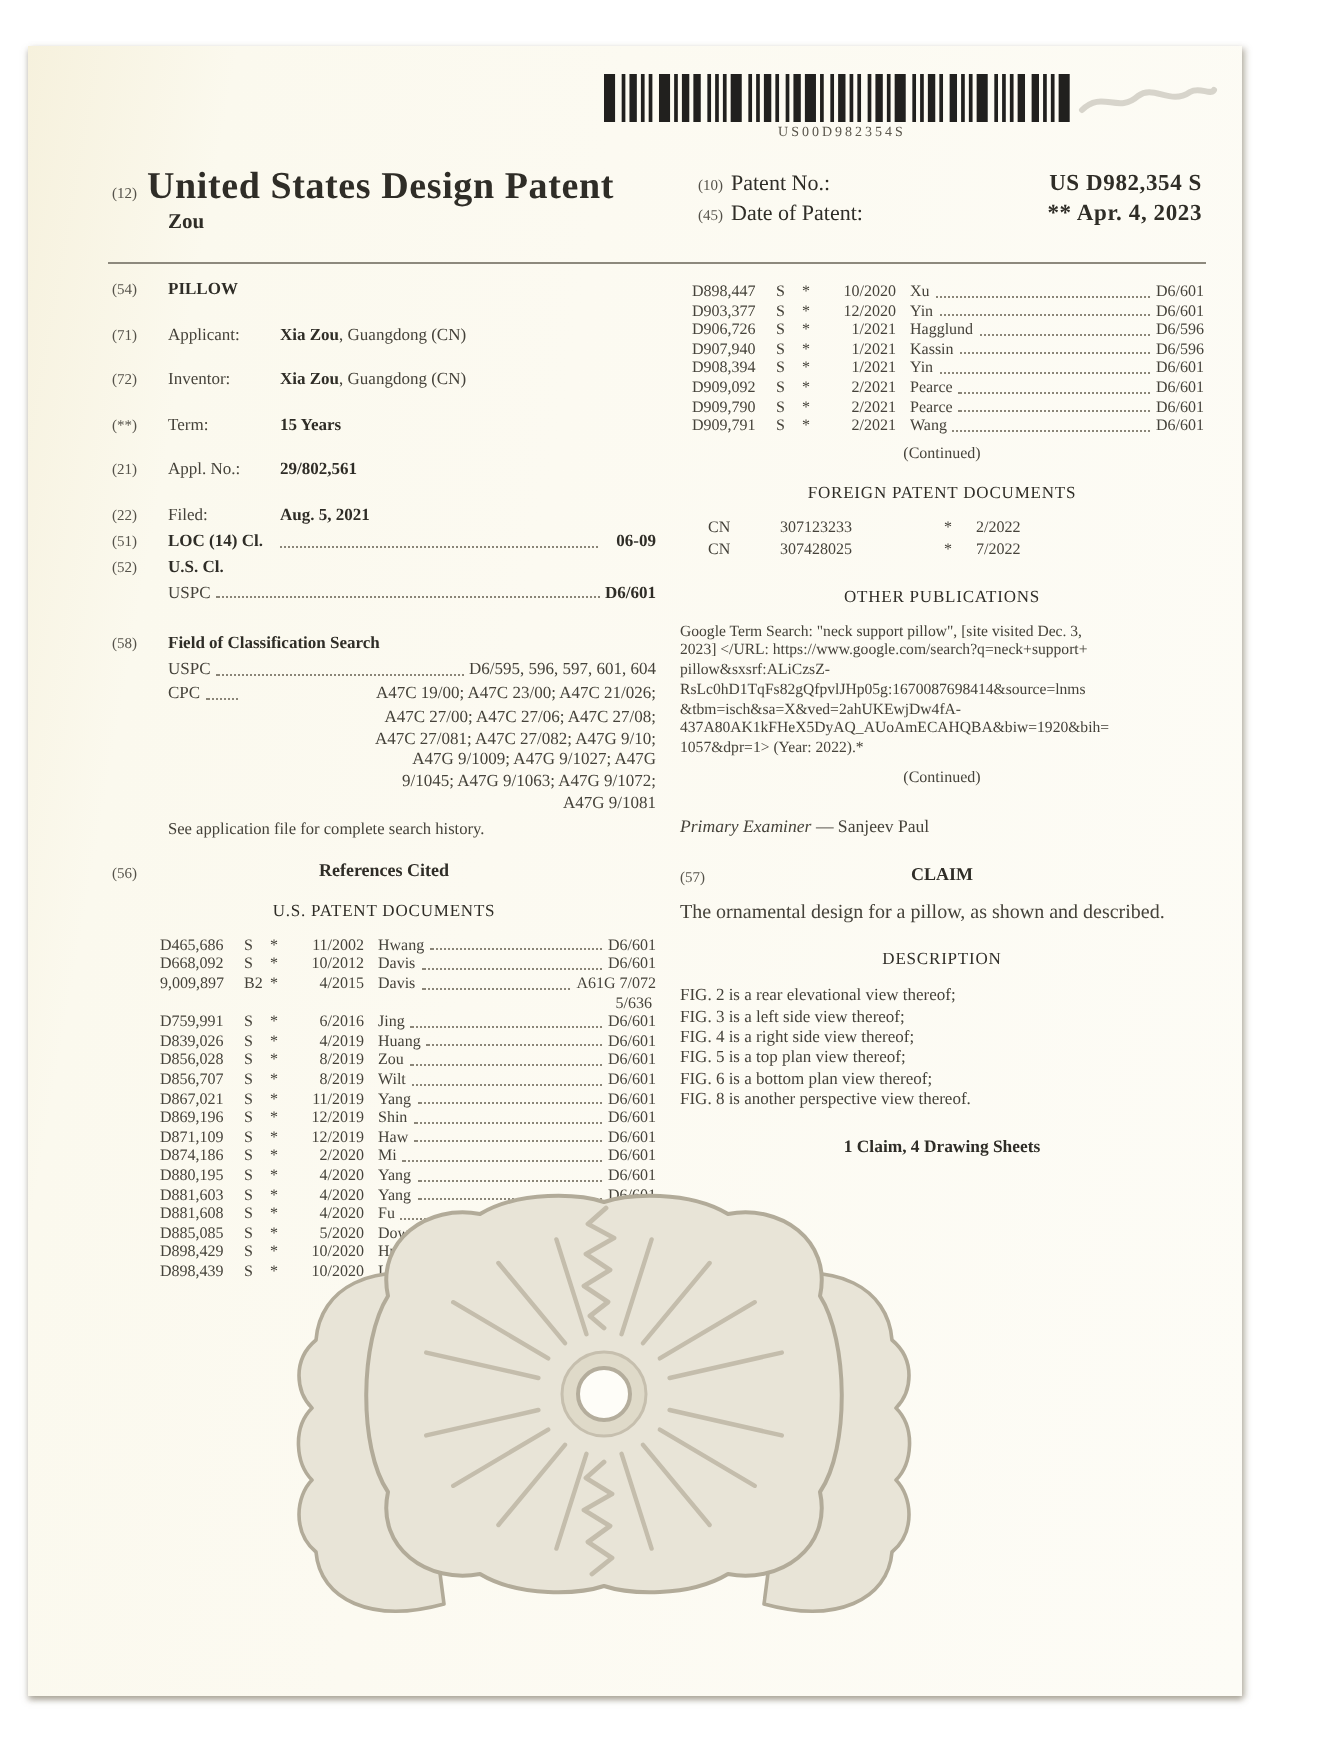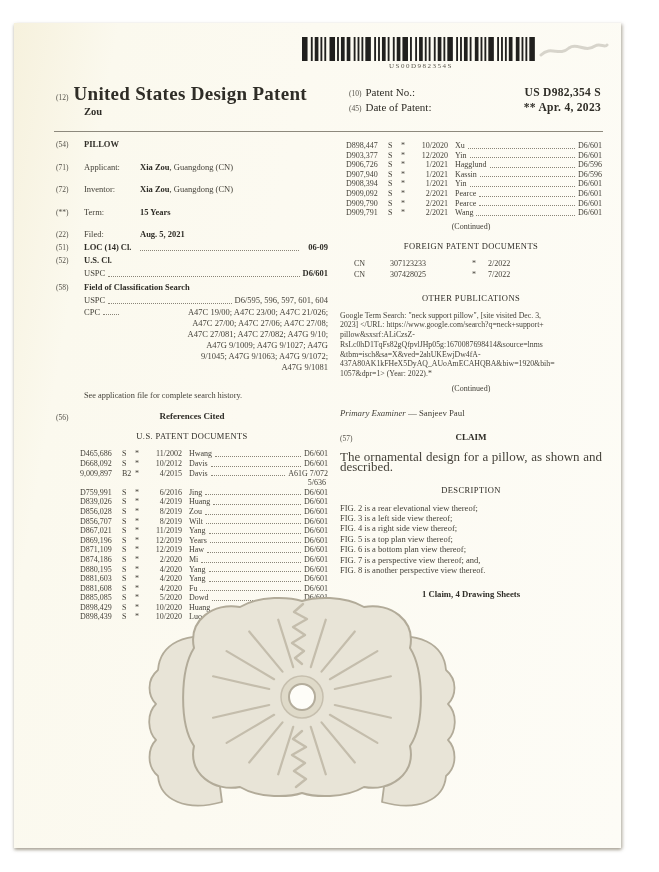--- a/index.html
+++ b/index.html
@@ -38,21 +38,21 @@
   .bib-row{display:flex;gap:6px;font-size:8.5px;line-height:11px;margin-bottom:11.5px;}
   .bib-row .tag{width:22px;}
   .bib-label{width:50px;flex:none;}
   .bold{font-weight:bold;color:var(--ink-bold);}
   .dots{flex:1;min-width:10px;border-bottom:1px dotted var(--leader);margin:0 3px;align-self:flex-end;margin-bottom:2px;}
   .dots-short{flex:none;width:16px;border-bottom:1px dotted var(--leader);margin:0 3px;align-self:flex-end;margin-bottom:2px;}
   .tight{margin-bottom:2px;}
   .indent{margin-left:28px;}
   .cls-line{display:flex;font-size:8.5px;line-height:10.8px;margin-bottom:1px;}
   .cpc-cont{font-size:8.5px;line-height:10.8px;text-align:right;}
-  .search-note{font-size:8.3px;margin:19px 0 0 28px;line-height:10px;}
+  .search-note{font-size:8.3px;margin:3px 0 0 28px;line-height:10px;}
   .sec-head-row{position:relative;margin:10px 0 9px 0;font-size:9px;line-height:11px;}
   .sec-head-row .tag{position:absolute;left:0;top:1px;}
   .sec-head{text-align:center;font-weight:bold;color:var(--ink-bold);}
   .sub-head{text-align:center;font-size:8.5px;letter-spacing:.4px;margin-bottom:8px;color:var(--ink-bold);}
   
   .ref-row{display:flex;align-items:flex-start;font-size:8px;line-height:9.6px;padding-left:24px;}
   .col-right .ref-row{padding-left:6px;}
   .rn{flex:none;width:42px;}
   .rk{flex:none;width:13px;}
   .rs{flex:none;width:9px;}
@@ -61,21 +61,21 @@
   .rc{flex:none;text-align:right;}
   .ref-row2{font-size:8px;line-height:9.6px;text-align:right;padding-right:2px;}
   .continued{text-align:center;font-size:8px;margin:4px 0 10px;}
   .foreign-row{display:flex;align-items:baseline;font-size:8px;line-height:10px;padding-left:14px;margin-bottom:1px;}
   .fc{flex:none;width:36px;}
   .fn{flex:none;width:82px;}
   .fs{flex:none;width:16px;}
   .pub-line{font-size:7.8px;line-height:9.7px;word-break:break-all;}
   .examiner{font-size:8.8px;margin-top:15px;line-height:11px;}
   .examiner .it{font-style:italic;}
-  .claim-text{font-size:13px;line-height:10.5px;text-align:justify;margin-top:4px;}
+  .claim-text{font-size:10px;line-height:10.5px;text-align:justify;margin-top:4px;}
   .desc-line{font-size:8.5px;line-height:10.4px;text-align:justify;}
   .sheets-note{text-align:center;font-size:8.7px;font-weight:bold;color:var(--ink-bold);margin-top:13px;}
   
   .figure{position:absolute;left:128px;top:566px;width:330px;height:232px;}
   .figure svg{width:100%;height:100%;display:block;}
 </style>
 </head>
 <body>
 
 <div class="page">
@@ -174,41 +174,46 @@
       <div class="bib-row">
         <span class="tag">(72)</span>
         <span class="bib-label">Inventor:</span>
         <span><span class="bold">Xia Zou</span><span>, Guangdong (CN)</span></span>
       </div>
       <div class="bib-row">
         <span class="tag">(**)</span>
         <span class="bib-label">Term:</span>
         <span class="bold">15 Years</span>
       </div>
+      <div class="bib-row">
+        <span class="tag">(21)</span>
+        <span class="bib-label">Appl. No.:</span>
+        <span class="bold">29/802,561</span>
+      </div>
       <div class="bib-row tight">
         <span class="tag">(22)</span>
         <span class="bib-label">Filed:</span>
         <span class="bold">Aug. 5, 2021</span>
       </div>
       <div class="bib-row tight">
         <span class="tag">(51)</span>
         <span class="bold">LOC (14) Cl.</span>
         <span class="dots"></span>
         <span class="bold">06-09</span>
       </div>
       <div class="bib-row tight">
         <span class="tag">(52)</span>
         <span class="bold">U.S. Cl.</span>
       </div>
       <div class="cls-line indent">
         <span>USPC</span>
         <span class="dots"></span>
         <span class="bold">D6/601</span>
       </div>
-      <div class="bib-row tight" style="margin-top:3px;">
+      <div class="bib-row tight" style="margin-top:15px;">
         <span class="tag">(58)</span>
         <span class="bold">Field of Classification Search</span>
       </div>
       <div class="cls-line indent">
         <span>USPC</span>
         <span class="dots"></span>
         <span>D6/595, 596, 597, 601, 604</span>
       </div>
       <div class="cls-line indent">
         <span>CPC</span>
@@ -311,21 +316,21 @@
             <span class="rname">Yang</span>
             <span class="dots"></span>
             <span class="rc">D6/601</span>
           </div>
 
           <div class="ref-row">
             <span class="rn">D869,196</span>
             <span class="rk">S</span>
             <span class="rs">*</span>
             <span class="rd">12/2019</span>
-            <span class="rname">Years</span>
+            <span class="rname">Shin</span>
             <span class="dots"></span>
             <span class="rc">D6/601</span>
           </div>
 
           <div class="ref-row">
             <span class="rn">D871,109</span>
             <span class="rk">S</span>
             <span class="rs">*</span>
             <span class="rd">12/2019</span>
             <span class="rname">Haw</span>
@@ -530,21 +535,20 @@
       </div>
       <div class="claim-text">The ornamental design for a pillow, as shown and described.</div>
       <div class="sub-head" style="margin-top:12px;">DESCRIPTION</div>
       <div>
 
           <div class="desc-line">FIG. 2 is a rear elevational view thereof;</div>
           <div class="desc-line">FIG. 3 is a left side view thereof;</div>
           <div class="desc-line">FIG. 4 is a right side view thereof;</div>
           <div class="desc-line">FIG. 5 is a top plan view thereof;</div>
           <div class="desc-line">FIG. 6 is a bottom plan view thereof;</div>
-          <div class="desc-line">FIG. 7 is a perspective view thereof; and,</div>
           <div class="desc-line">FIG. 8 is another perspective view thereof.</div>
         </div>
       <div class="sheets-note">1 Claim, 4 Drawing Sheets</div>
     </div>
   </div>
 
   <div class="figure">
     <svg viewBox="0 0 330 230">
       <g stroke-linejoin="round">
 

